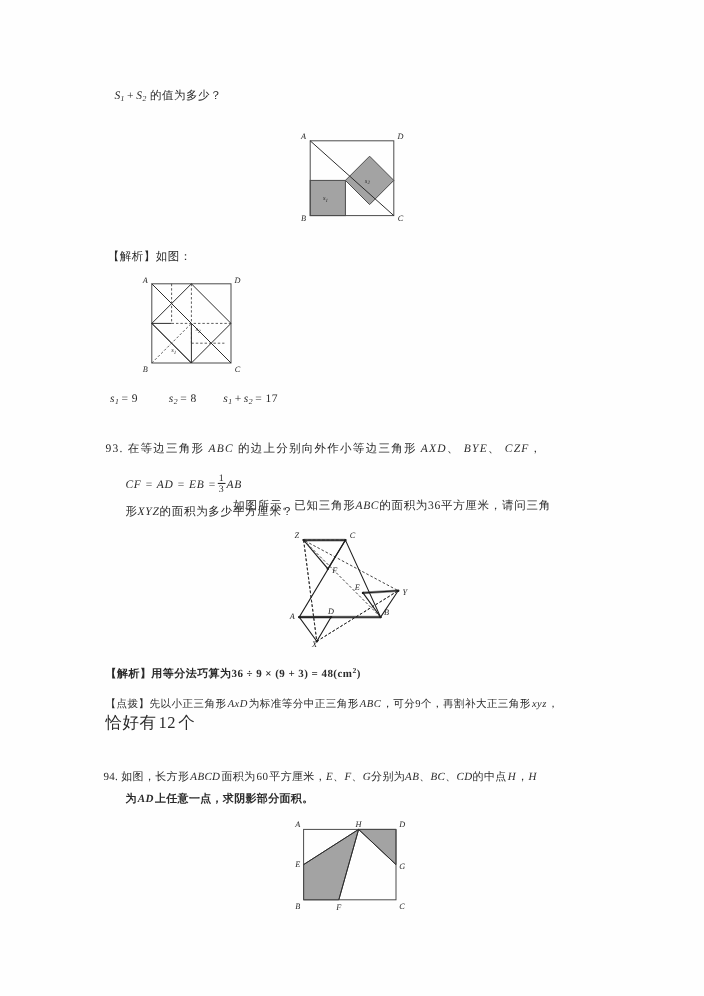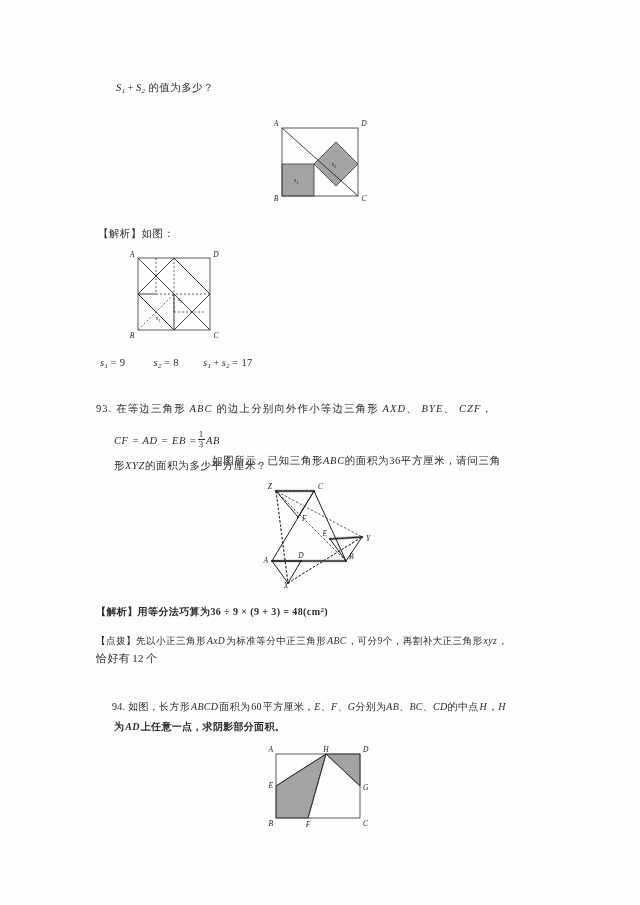--- a/index.html
+++ b/index.html
@@ -70,21 +70,21 @@
   }
   .figsub {
     font-size: 4.6px;
   }
 </style>
 </head>
 <body>
 
 <div class="page">
 
-  <div class="txt" style="left:116px; top:79px;">
+  <div class="txt" style="left:104px; top:79px;">
     <span class="ital">S</span><span class="sub ital">1</span><span style="padding:0 2px;">+</span><span class="ital">S</span><span class="sub ital">2</span><span style="padding-left:3px;">的值为多少？</span>
   </div>
 
   <div class="fig" style="left:272px; top:118px;">
     <svg width="98" height="84" viewBox="0 0 98 84">
 
       <rect x="10" y="46" width="32" height="32" fill="#a3a3a3" stroke="#4a4a4a" stroke-width="0.9"></rect>
 
       <polygon points="42,46 64,24 86,46 64,68" fill="#a3a3a3" stroke="#4a4a4a" stroke-width="0.9"></polygon>
 
@@ -213,25 +213,25 @@
     </svg>
   </div>
 
   <div class="txt" style="left:96px; top:602px; font-size:10px;font-weight:bold;">
     <span>【解析】</span><span>用等分法巧算为</span><span>36 ÷ 9 × (9 + 3) = 48(cm</span><span class="sup">2</span><span>)</span>
   </div>
 
   <div class="txt" style="left:96px; top:632px; font-size:9.6px;">
     <span>【点拨】</span><span>先以小正三角形</span><span class="ital" style="padding:0 1px;">AxD</span><span>为标准等分中正三角形</span><span class="ital" style="padding:0 1px;">ABC</span><span>，可分</span><span>9</span><span>个，再割补大正三角形</span><span class="ital" style="padding:0 1px;">xyz</span><span>，</span>
   </div>
-  <div class="txt" style="left:96px; top:650px; font-size:11px;">
+  <div class="txt" style="left:96px; top:650px; font-size:15px;">
     <span>恰好有</span><span style="padding:0 2px;">12</span><span>个</span>
   </div>
 
-  <div class="txt" style="left:112px; top:698px; font-size:10px; letter-spacing:0.3px;">
+  <div class="txt" style="left:94px; top:698px; font-size:10px; letter-spacing:0.3px;">
     <span>94.</span>
     <span>如图，长方形</span><span class="ital" style="padding:0 1px;">ABCD</span><span>面积为</span><span style="padding:0 1px;">60</span><span>平方厘米，</span><span class="ital">E</span><span>、</span><span class="ital">F</span><span>、</span><span class="ital">G</span><span>分别为</span><span class="ital">AB</span><span>、</span><span class="ital">BC</span><span>、</span><span class="ital">CD</span><span>的中点</span><span class="ital" style="padding:0 1px;">H</span><span>，</span><span class="ital">H</span>
   </div>
   <div class="txt" style="left:114px; top:718px; font-size:10px; letter-spacing:0.3px;font-weight:bold;">
     <span>为</span><span class="ital" style="padding:0 1px;">AD</span><span>上任意一点，求阴影部分面积。</span>
   </div>
 
   <div class="fig" style="left:262px; top:746px;">
     <svg width="112" height="84" viewBox="0 0 112 84">
 

